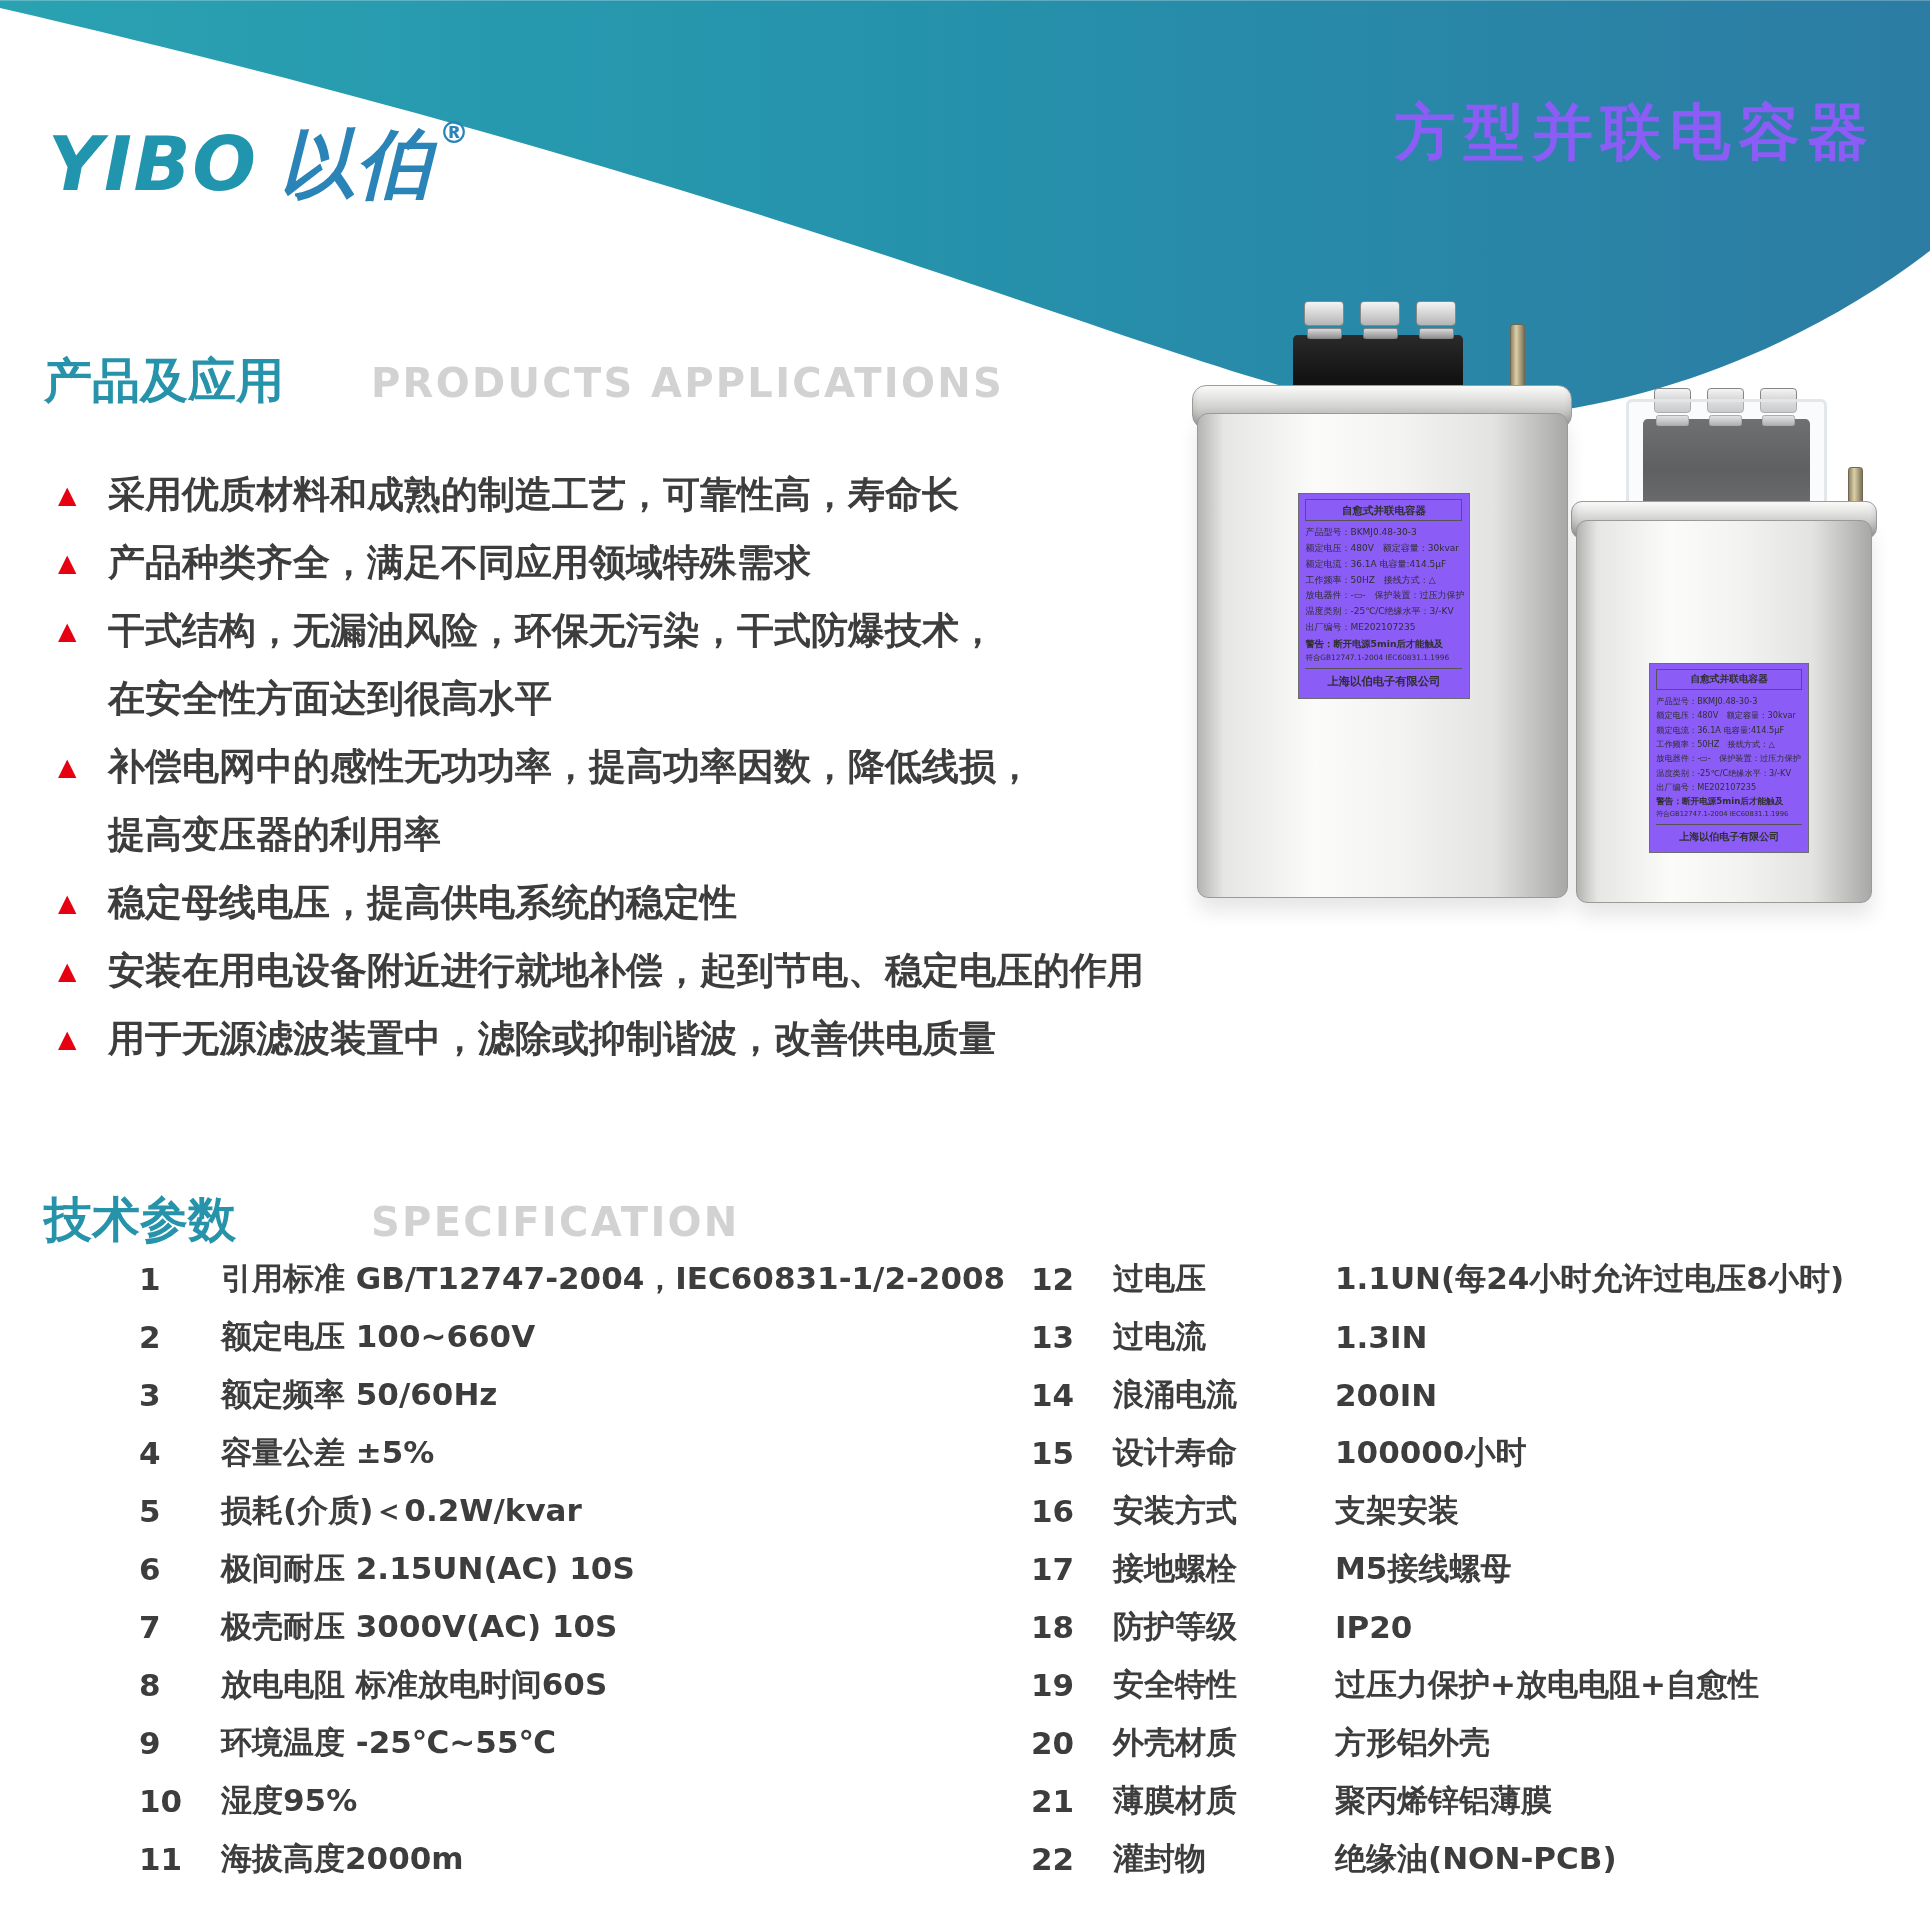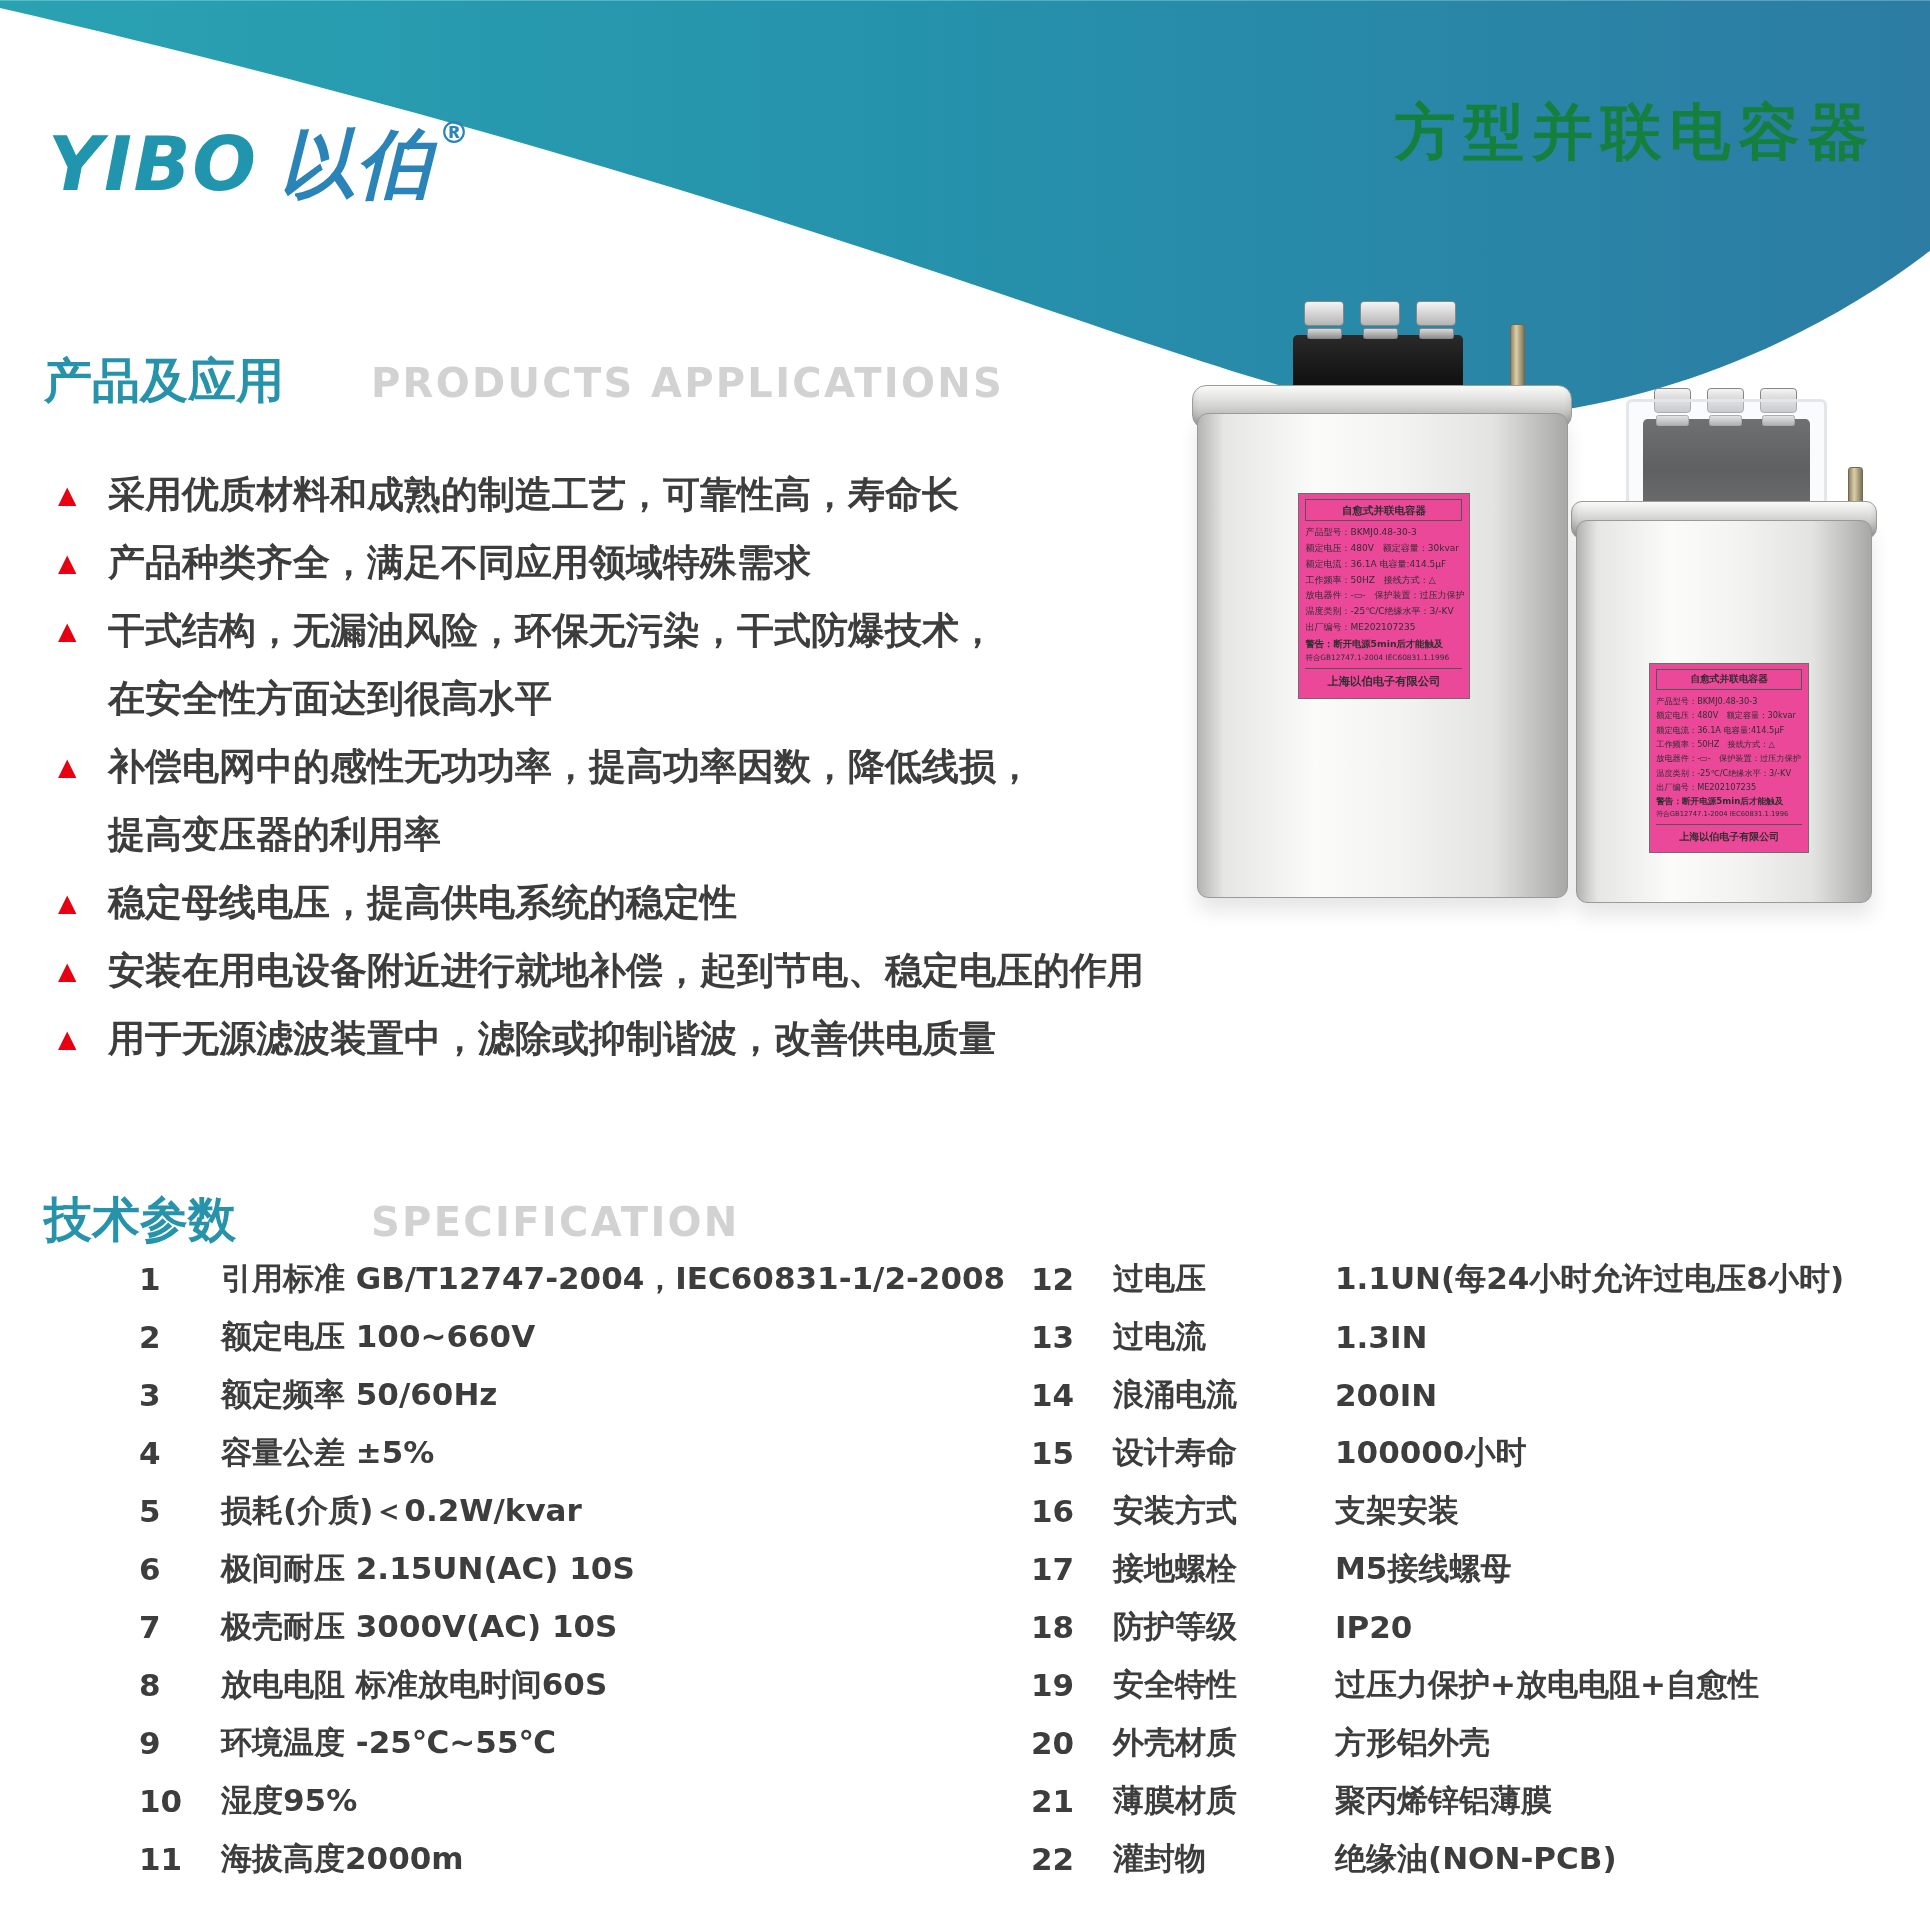--- a/index.html
+++ b/index.html
@@ -13,21 +13,21 @@
   .logo{
     position:absolute;left:48px;top:118px;
     font-style:italic;font-weight:bold;font-size:75px;line-height:1;
     color:#2095AD;letter-spacing:1.6px;white-space:nowrap;
   }
   .logo-cn{margin-left:22px;color:#2B84B8;}
   .logo-reg{font-size:30px;vertical-align:47px;margin-left:6.2px;color:#2B84B8;font-style:normal;}
   .page-title{
     position:absolute;top:98px;right:54px;
     font-size:61px;font-weight:bold;letter-spacing:7.8px;line-height:1.1;
-    color:#15803d;white-space:nowrap;
+    color:#8b5cf6;white-space:nowrap;
   }
   
   .sec-head{position:absolute;display:flex;align-items:baseline;}
   .sec-cn{width:290px;font-size:48px;font-weight:bold;color:#2793AB;white-space:nowrap;}
   .sec-en{font-size:40px;font-weight:bold;color:#D2D2D2;letter-spacing:2.3px;white-space:nowrap;margin-left:37px;}
   #products-head{left:44px;top:349px;}
   #spec-head{left:44px;top:1188px;}
   
   .bullets{position:absolute;left:58px;top:461px;width:1160px;}
   .b-line{display:flex;align-items:center;height:68px;font-size:37px;font-weight:600;color:#3d3d3d;white-space:nowrap;}
@@ -64,21 +64,21 @@
   #cap-s .cap-body{left:0;top:53px;width:294px;height:381px;}
   #cap-s .term-cover{left:50px;top:-68px;width:195px;height:118px;}
   
   #cap-b{left:9.3px;top:33px;width:378px;height:559px;}
   #cap-b .term-block{left:101px;top:-4.7px;width:170px;height:86px;}
   #cap-b .screw{width:40px;top:-39px;}
   #cap-b .pin{right:45px;top:-15.6px;width:13.2px;height:68px;}
   #cap-b .lip{left:0;top:45px;width:378px;height:42px;border-radius:14px;}
   #cap-b .cap-body{left:4.7px;top:73px;width:369px;height:483px;}
   
-  .plate{position:absolute;background:#ec4899;border:1.6px solid #6d6d6d;padding:5.4px 6.2px 6.2px;
+  .plate{position:absolute;background:#8b5cf6;border:1.6px solid #6d6d6d;padding:5.4px 6.2px 6.2px;
          color:#2f2f2f;white-space:nowrap;overflow:hidden;}
   .plate .t{text-align:center;font-weight:bold;border:1.6px solid #555;padding:0.8px 0;margin-bottom:3.9px;}
   .plate .warn{font-weight:bold;}
   .plate .co{text-align:center;font-weight:bold;border-top:1.6px solid #555;margin-top:3.1px;padding-top:3.1px;}
   #cap-b .plate{left:106px;top:153px;width:157px;font-size:9px;line-height:1.75;}
   #cap-b .plate .t{font-size:10.5px;}
   #cap-b .plate .warn{font-size:9.3px;}
   #cap-b .plate .std{font-size:7.4px;}
   #cap-b .plate .co{font-size:11.3px;}
   #cap-s .plate{left:73px;top:196px;width:146px;font-size:8.2px;line-height:1.75;}

